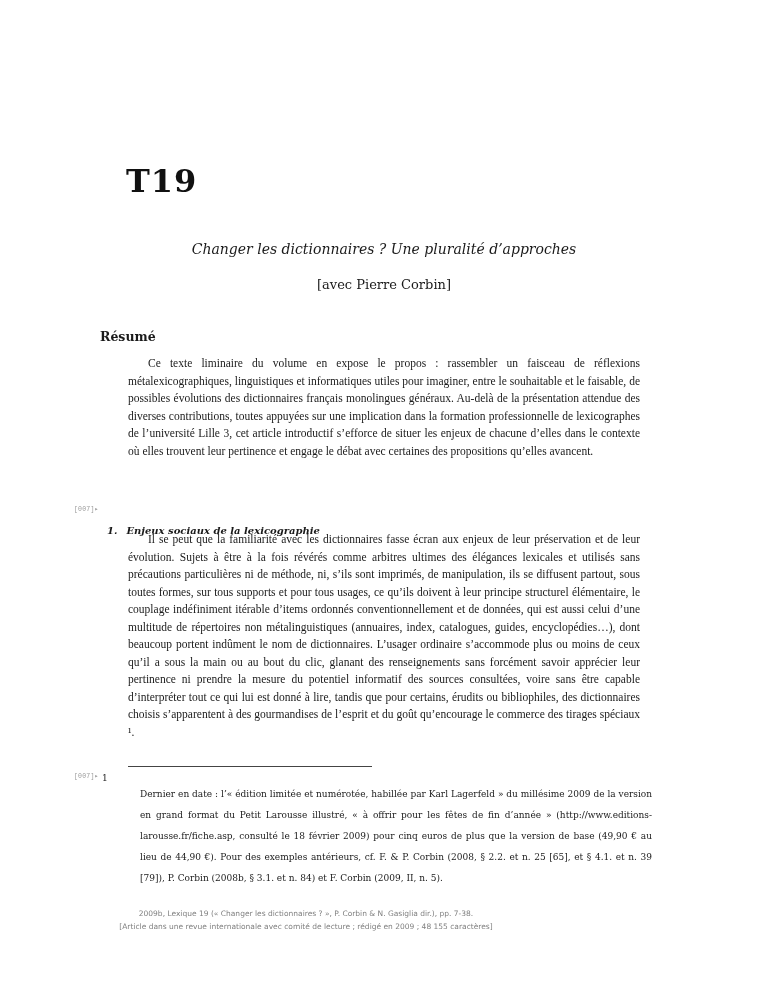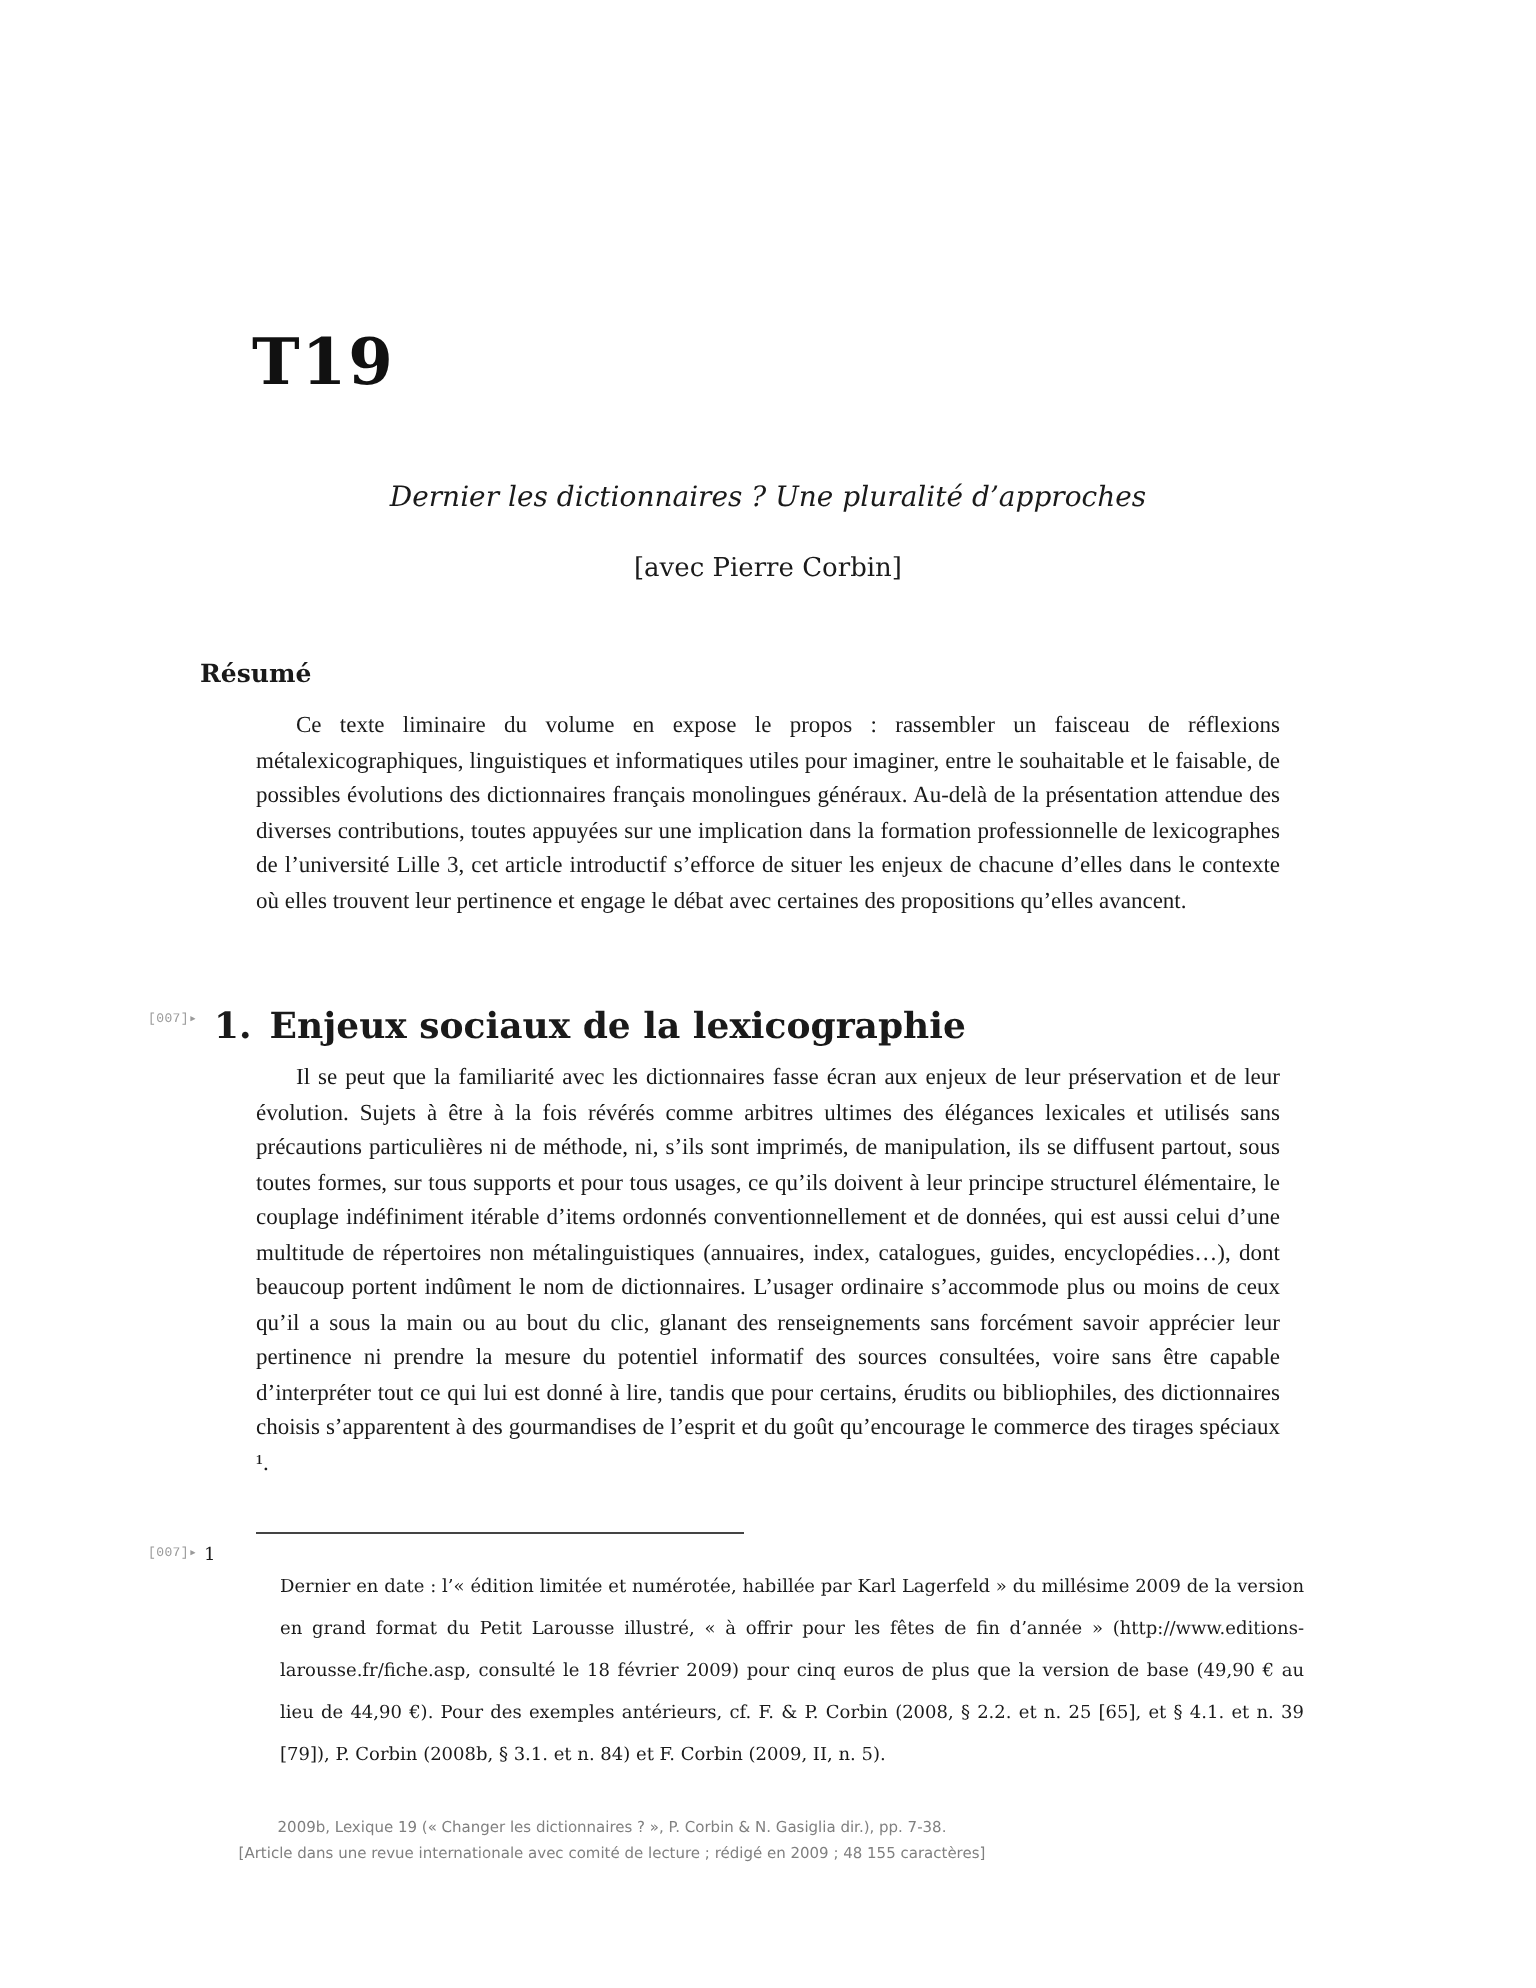--- a/index.html
+++ b/index.html
@@ -55,23 +55,24 @@
     line-height: 17.5px;
     text-align: justify;
     text-indent: 20px;
     font-family: Liberation Serif, serif;
   }
   .abstract-par { top: 355px; }
   .section-par  { top: 531px; }
   .section-heading {
     position: absolute;
     left: 107px;
-    top: 503px;
-    font-size: 18px;
+    top: 525px;
+    font-size: 10px;
     font-weight: 700;
+    font-style: italic;
   }
   .section-heading .sec-num { margin-right: 9px; }
   .margin-marker {
     position: absolute;
     left: 74px;
     font-family: Liberation Mono, monospace;
     font-size: 6.5px;
     color: #9a9a9a;
     letter-spacing: 0.2px;
   }
@@ -113,21 +114,21 @@
     color: #808080;
   }
 </style>
 </head>
 <body>
 
 <div class="page">
 
   <div class="doc-tag">T19</div>
 
-  <div class="title">Dernier les dictionnaires ? Une pluralité d’approches</div>
+  <div class="title">Changer les dictionnaires ? Une pluralité d’approches</div>
 
   <div class="subtitle">[avec Pierre Corbin]</div>
 
   <div class="resume-heading">Résumé</div>
 
   <p class="body-par abstract-par">Ce texte liminaire du volume en expose le propos : rassembler un faisceau de réflexions métalexicographiques, linguistiques et informatiques utiles pour imaginer, entre le souhaitable et le faisable, de possibles évolutions des dictionnaires français monolingues généraux. Au-delà de la présentation attendue des diverses contributions, toutes appuyées sur une implication dans la formation professionnelle de lexicographes de l’université Lille 3, cet article introductif s’efforce de situer les enjeux de chacune d’elles dans le contexte où elles trouvent leur pertinence et engage le débat avec certaines des propositions qu’elles avancent.</p>
 
   <span class="margin-marker marker-section">[007]▸</span>
 
   <div class="section-heading">

